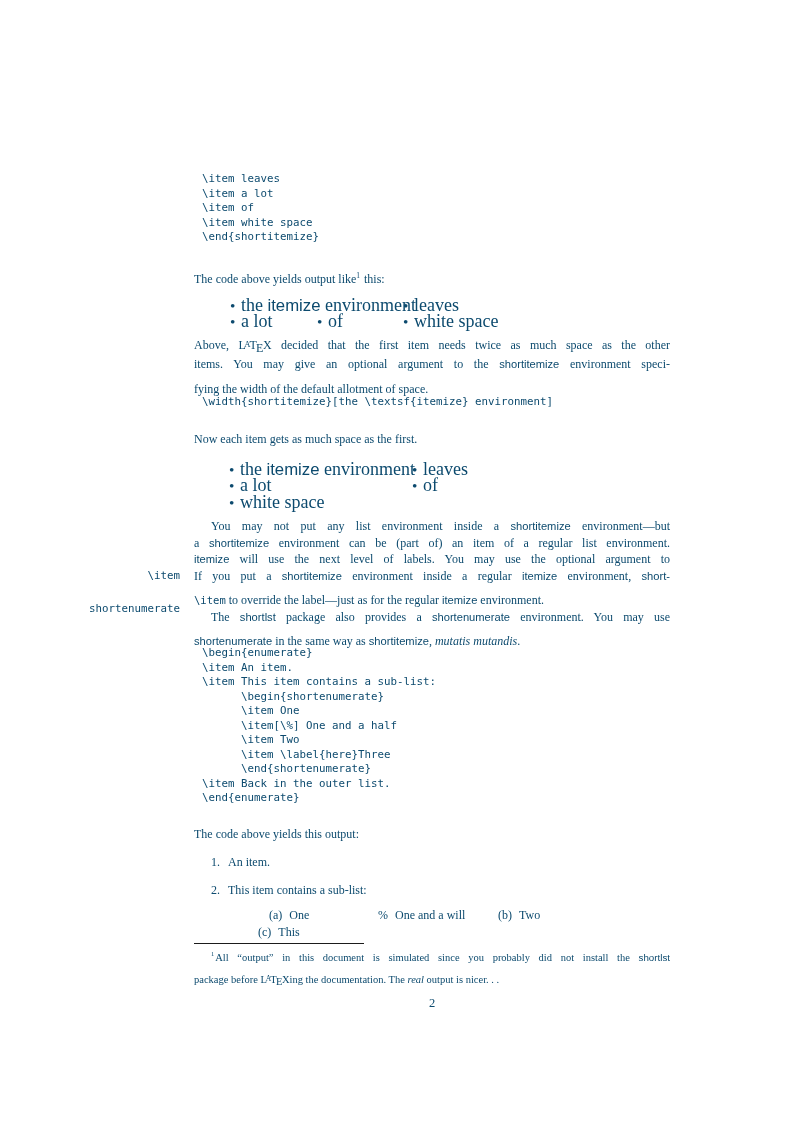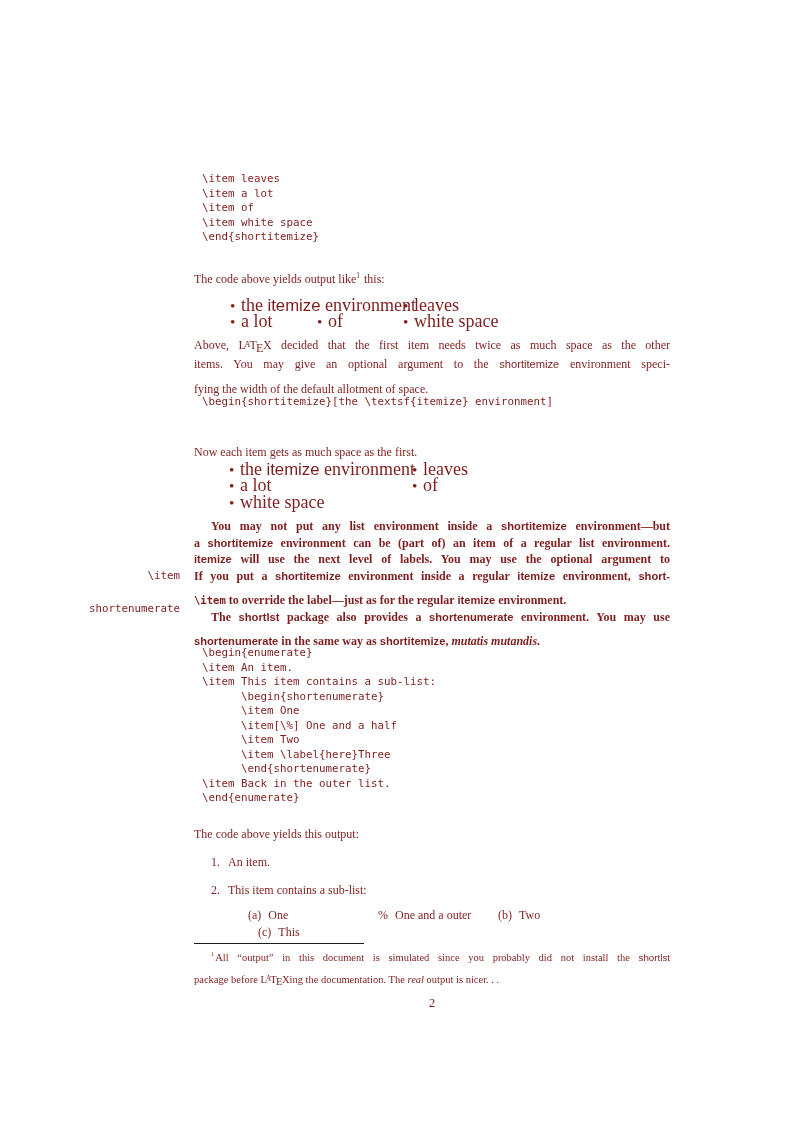--- a/index.html
+++ b/index.html
@@ -1,18 +1,18 @@
 <!DOCTYPE html>
 <html><head>
 <meta charset="utf-8">
 <style>
   html,body{margin:0;padding:0;background:#e8e8e8;}
   .page{
     position:relative; width:800px; height:1132px; margin:0 auto;
-    background:#ffffff; color:#7f1d1d;
+    background:#ffffff; color:#0c4a6e;
     font-family:"Liberation Serif", serif;
     overflow:hidden;
   }
   .abs{position:absolute;}
   .body-text{font-size:12px; line-height:16.5px;}
   .pwidth{width:476px;}
   .pline{white-space:normal;}
   .pline.just{text-align:justify; text-align-last:justify;}
   .pline.last{text-align:left; text-align-last:auto;margin-top:8px;}
   .code{
@@ -55,55 +55,55 @@
       <div class="list-item" style="left: 317px; top: 16.4px;"><span class="blt">•</span><span>of</span></div>
       <div class="list-item" style="left: 403px; top: 16.4px;"><span class="blt">•</span><span>white space</span></div>
     </div>
 
   <div class="abs body-text pwidth" style="left:194px; top:336px;">
       <div class="pline just">Above, <span><span>L</span><span class="la">A</span><span>T</span><span class="le">E</span><span>X</span></span> decided that the first item needs twice as much space as the other</div>
       <div class="pline just">items.  You may give an optional argument to the <span class="sf">shortitemize</span> environment speci-</div>
       <div class="pline last">fying the width of the default allotment of space.</div>
     </div>
 
-  <div class="abs code" style="left:202px; top:395px;">\begin{shortitemize}[the \textsf{itemize} environment]</div>
+  <div class="abs code" style="left:202px; top:395px;">\width{shortitemize}[the \textsf{itemize} environment]</div>
 
-  <div class="abs body-text pwidth" style="left:194px; top:444px;">Now each item gets as much space as the first.</div>
+  <div class="abs body-text pwidth" style="left:194px; top:431px;">Now each item gets as much space as the first.</div>
 
   <div class="abs" style="left:0; top:461px; width:800px; height:52px;" id="list2">
       <div class="list-item" style="left: 229px; top: 0px;"><span class="blt">•</span><span>the <span class="sf">itemize</span> environment</span></div>
       <div class="list-item" style="left: 412px; top: 0px;"><span class="blt">•</span><span>leaves</span></div>
       <div class="list-item" style="left: 229px; top: 16.4px;"><span class="blt">•</span><span>a lot</span></div>
       <div class="list-item" style="left: 412px; top: 16.4px;"><span class="blt">•</span><span>of</span></div>
       <div class="list-item" style="left: 229px; top: 32.8px;"><span class="blt">•</span><span>white space</span></div>
     </div>
 
-  <div class="abs body-text pwidth" style="left:194px; top:518px;font-weight:bold;">
+  <div class="abs body-text pwidth" style="left:194px; top:518px;">
       <div class="pline just" style="text-indent: 17px;">You may not put any list environment inside a <span class="sf">shortitemize</span> environment—but</div>
       <div class="pline just">a <span class="sf">shortitemize</span> environment can be (part of) an item of a regular list environment.</div>
       <div class="pline just"><span class="sf">itemize</span> will use the next level of labels.  You may use the optional argument to</div>
       <div class="pline just">If you put a <span class="sf">shortitemize</span> environment inside a regular <span class="sf">itemize</span> environment, <span class="sf">short-</span></div>
       <div class="pline last"><span class="tt">\item</span> to override the label—just as for the regular <span class="sf">itemize</span> environment.</div>
       <div class="pline just" style="text-indent: 17px;">The <span class="sf">shortlst</span> package also provides a <span class="sf">shortenumerate</span> environment.  You may use</div>
       <div class="pline last"><span class="sf">shortenumerate</span> in the same way as <span class="sf">shortitemize</span>, <span class="it">mutatis mutandis</span>.</div>
     </div>
 
   <div class="abs margin-note" style="top:569px;">\item</div>
 
   <div class="abs margin-note" style="top:602px;">shortenumerate</div>
 
   <div class="abs code" style="left:202px; top:646px;"><div>\begin{enumerate}</div><div>\item An item.</div><div>\item This item contains a sub-list:</div><div>      \begin{shortenumerate}</div><div>      \item One</div><div>      \item[\%] One and a half</div><div>      \item Two</div><div>      \item \label{here}Three</div><div>      \end{shortenumerate}</div><div>\item Back in the outer list.</div><div>\end{enumerate}</div></div>
 
   <div class="abs body-text pwidth" style="left:194px; top:826px;">The code above yields this output:</div>
 
   <div class="abs body-text" style="left:0; top:854px; width:800px; height:90px;" id="enumout">
       <div class="enum-item" style="left: 211px; top: 0px;"><span class="enum-label">1.</span><span class="enum-text">An item.</span></div>
       <div class="enum-item" style="left: 211px; top: 27.5px;"><span class="enum-label">2.</span><span class="enum-text">This item contains a sub-list:</span></div>
-      <div class="enum-item" style="left: 248px; top: 53px;"><span>(a)</span><span class="sub-text">One</span></div>
-      <div class="enum-item" style="left: 378px; top: 53px;"><span>%</span><span class="sub-text">One and a outer</span></div>
+      <div class="enum-item" style="left: 269px; top: 53px;"><span>(a)</span><span class="sub-text">One</span></div>
+      <div class="enum-item" style="left: 378px; top: 53px;"><span>%</span><span class="sub-text">One and a will</span></div>
       <div class="enum-item" style="left: 498px; top: 53px;"><span>(b)</span><span class="sub-text">Two</span></div>
       <div class="enum-item" style="left: 258px; top: 69.5px;"><span>(c)</span><span class="sub-text">This</span></div>
     </div>
 
   <div class="abs fn-rule" style="left:194px; top:943px;"></div>
 
   <div class="abs footnote" style="left:194px; top:947px;">
       <div class="pline just" style="text-indent: 17px;"><span class="sup">1</span>All “output” in this document is simulated since you probably did not install the <span class="sf">shortlst</span></div>
       <div class="pline last">package before <span><span>L</span><span class="la">A</span><span>T</span><span class="le">E</span><span>X</span></span>ing the documentation.  The <span class="it">real</span> output is nicer. . .</div>
     </div>

